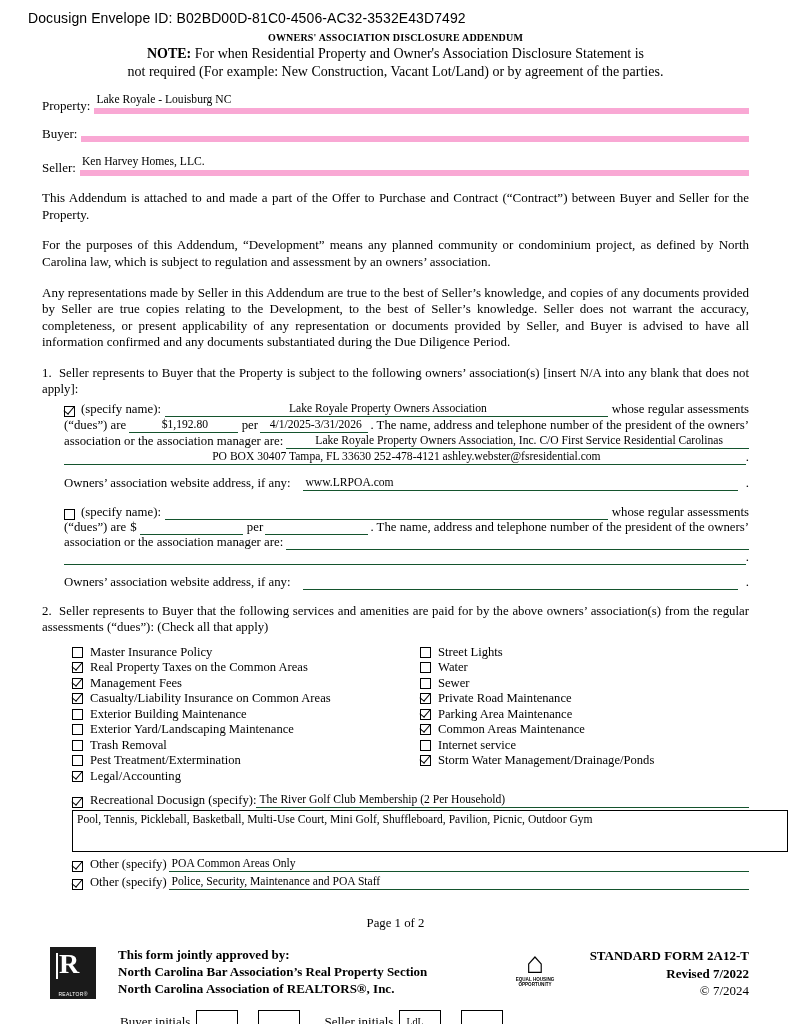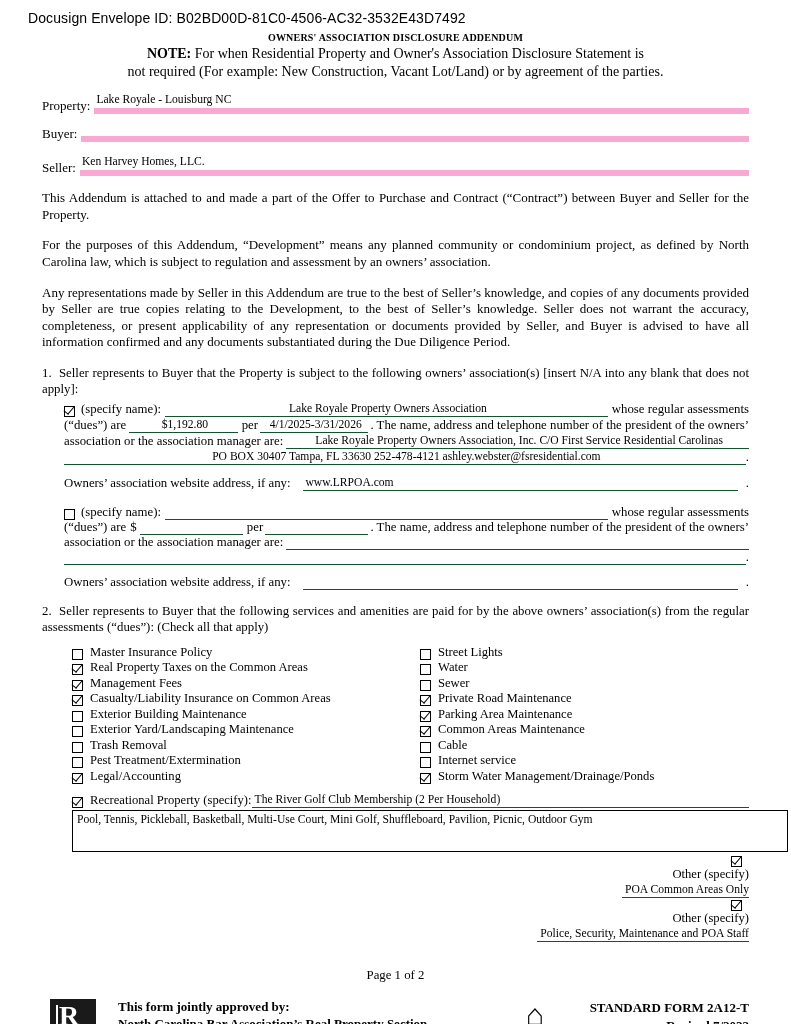--- a/index.html
+++ b/index.html
@@ -90,35 +90,35 @@
   .small-ind { padding-left:22px;text-align:center; }
 
   .hand { font-size:11.6px; }
 
   .web-row { margin-top:10px; padding-left:22px; display:flex; align-items:flex-end; font-size:12.8px;gap:8px;}
 
   .amen-wrap { margin-top:9px; display:flex; font-size:12.6px; }
   .amen-col { }
   .amen-col.left { width:370px; padding-left:30px; }
   .amen-col.right { flex:1; padding-left:8px; }
-  .amen-item { display:flex; align-items:flex-end; line-height:15px; margin-bottom:0.5px; }
+  .amen-item { display:flex; align-items:flex-start; line-height:15px; margin-bottom:0.5px; }
   .amen-item .chk { margin-right:7px; margin-top:2px; flex:none; }
 
   .rec-row { display:flex; align-items:flex-end; margin-top:8px; padding-left:30px; font-size:12.6px;}
   .rec-box {
     margin-left:30px;
     margin-top:2px;
     border:1px solid #000;
     height:42px;
     width:716px;
     font-size:11.6px;
     padding:2px 4px;
     line-height:14px;
   }
-  .other-row { display:flex; align-items:flex-end; padding-left:30px; font-size:12.6px; margin-top:4px;flex-direction:column;}
+  .other-row { display:flex; align-items:flex-end; padding-left:30px; font-size:12.6px; margin-top:4px;}
   .other-row .ul { margin-left:2px; }
 
   .pagenum { text-align:center; font-size:12.8px; margin-top:26px; }
 
   .footer { display:flex; align-items:flex-start; margin-top:16px; }
   .realtor-logo {
     width:46px; height:52px;
     background:#1a1a1a;
     color:#fff;
     position:relative;
@@ -310,36 +310,32 @@
       <div class="amen-item">
           <span class="chk checked"></span>
           <span>Parking Area Maintenance</span>
         </div>
       <div class="amen-item">
           <span class="chk checked"></span>
           <span>Common Areas Maintenance</span>
         </div>
       <div class="amen-item">
           <span class="chk"></span>
-          <span>Cable</span>
-        </div>
-      <div class="amen-item">
-          <span class="chk"></span>
           <span>Internet service</span>
         </div>
       <div class="amen-item">
           <span class="chk checked"></span>
           <span>Storm Water Management/Drainage/Ponds</span>
         </div>
     </div>
   </div>
 
   <div class="rec-row">
     <span class="chk checked" style="margin-right:7px"></span>
-    <span class="nowrap">Recreational Property (specify):</span>
+    <span class="nowrap">Recreational Docusign (specify):</span>
     <span class="ul hand">The River Golf Club Membership (2 Per Household)</span>
   </div>
   <div class="rec-box hand">Pool, Tennis, Pickleball, Basketball, Multi-Use Court, Mini Golf, Shuffleboard, Pavilion, Picnic, Outdoor Gym</div>
 
   <div class="other-row">
     <span class="chk checked" style="margin-right:7px"></span>
     <span class="nowrap">Other (specify)</span>
     <span class="ul hand">POA Common Areas Only</span>
   </div>
   <div class="other-row" style="margin-top:2px">

